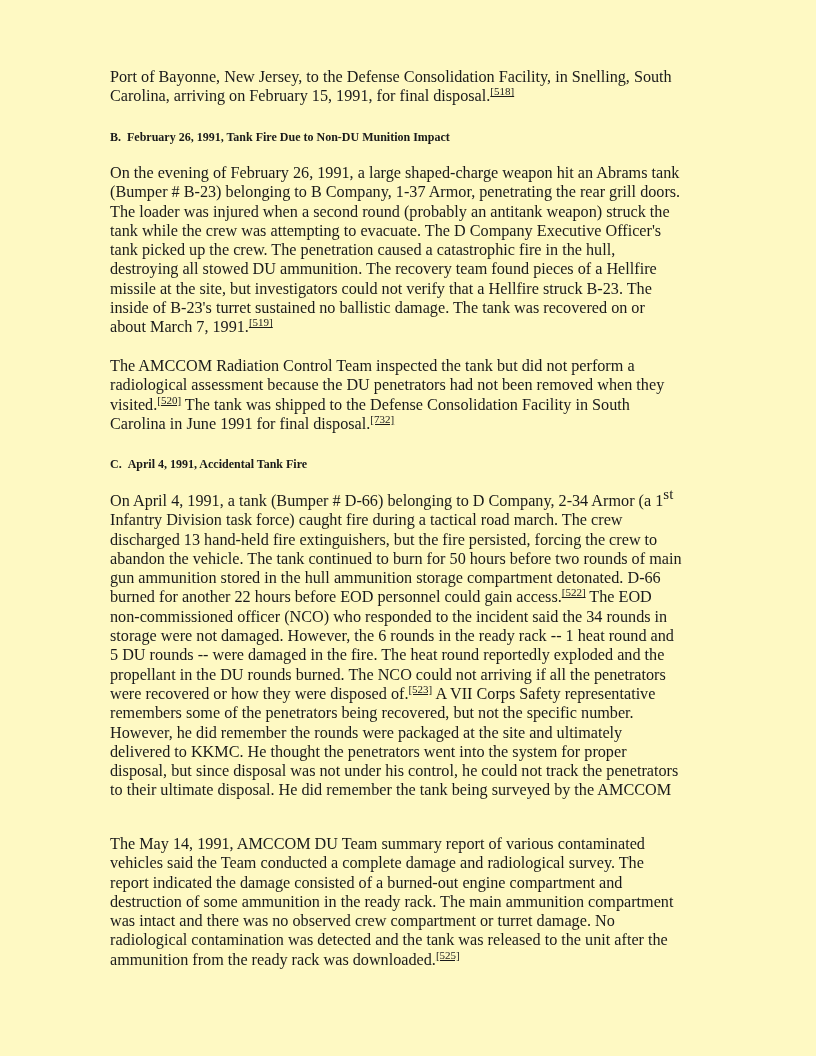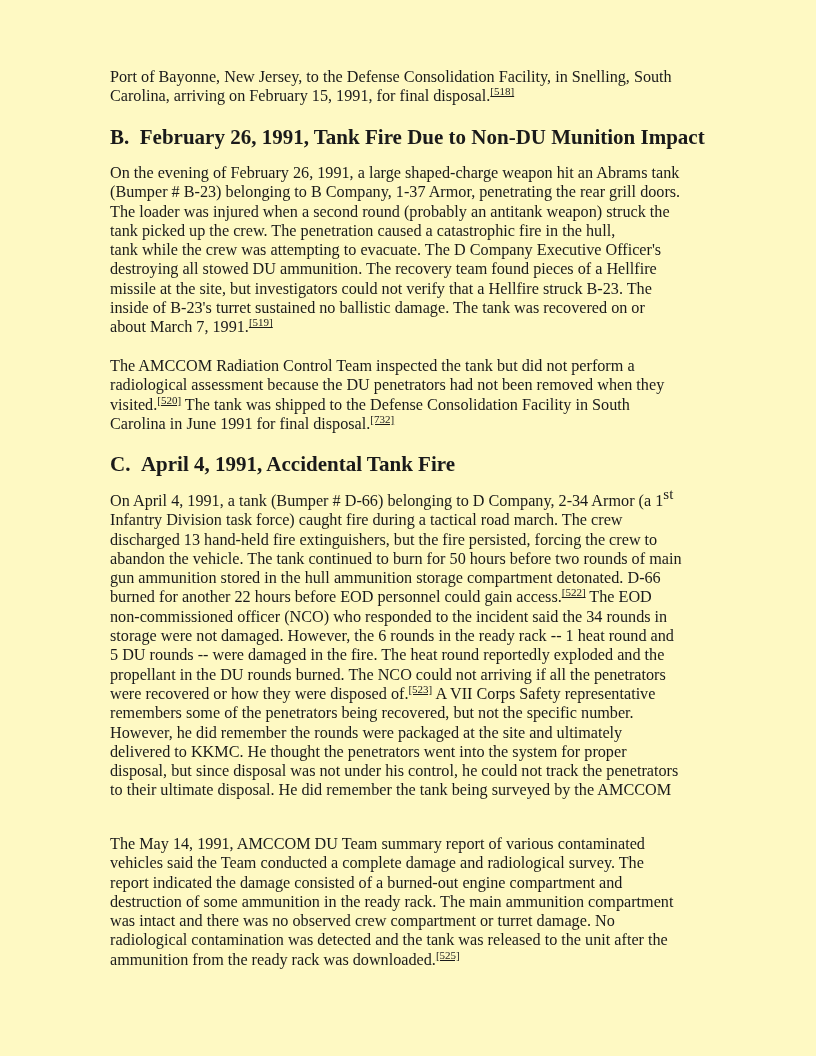--- a/index.html
+++ b/index.html
@@ -3,21 +3,21 @@
   <meta charset="utf-8">
   <style>
     html, body { margin: 0; padding: 0; }
     body {
       width: 816px; height: 1056px; background: #ffffff; position: relative; overflow: hidden;
       font-family: "Liberation Serif", serif; color: #1a1a1a;
     }
     .page { position: absolute; left: 0; top: 0; width: 816px; height: 1056px; background: #fef9c3; }
     .block { position: absolute; left: 110px; width: 610px; }
     .line { display: block; white-space: nowrap; font-size: 16.2px; line-height: 19.3px; height: 19.3px; }
-    .heading { font-weight: bold; font-size: 21px; line-height: 20px; white-space: nowrap; }
+    .heading { font-weight: bold; font-size: 12px; line-height: 20px; white-space: nowrap; }
     .fn { font-size: 11px; vertical-align: 6px; text-decoration: underline; line-height: 0; }
     .sup { font-size: 15px; vertical-align: 7px; line-height: 0; }
   </style>
 </head>
 <body>
 
 <div class="page">
 
   <div class="block" style="top:68px;">
     <span class="line"><span>Port of Bayonne, New Jersey, to the Defense Consolidation Facility, in Snelling, South</span></span>
@@ -25,22 +25,22 @@
   </div>
 
   <div class="block heading" style="top:127px;">
     <span>B.</span>&nbsp;&nbsp;<span>February 26, 1991, Tank Fire Due to Non-DU Munition Impact</span>
   </div>
 
   <div class="block" style="top:164px;">
     <span class="line"><span>On the evening of February 26, 1991, a large shaped-charge weapon hit an Abrams tank</span></span>
     <span class="line"><span>(Bumper # B-23) belonging to B Company, 1-37 Armor, penetrating the rear grill doors.</span></span>
     <span class="line"><span>The loader was injured when a second round (probably an antitank weapon) struck the</span></span>
+    <span class="line"><span>tank while the crew was attempting to evacuate. The D Company Executive Officer's</span></span>
     <span class="line"><span>tank picked up the crew. The penetration caused a catastrophic fire in the hull,</span></span>
-    <span class="line"><span>tank while the crew was attempting to evacuate. The D Company Executive Officer's</span></span>
     <span class="line"><span>destroying all stowed DU ammunition. The recovery team found pieces of a Hellfire</span></span>
     <span class="line"><span>missile at the site, but investigators could not verify that a Hellfire struck B-23. The</span></span>
     <span class="line"><span>inside of B-23's turret sustained no ballistic damage. The tank was recovered on or</span></span>
     <span class="line"><span>about March 7, 1991.</span><span class="fn">[519]</span></span>
   </div>
 
   <div class="block" style="top:357px;">
     <span class="line"><span>The AMCCOM Radiation Control Team inspected the tank but did not perform a</span></span>
     <span class="line"><span>radiological assessment because the DU penetrators had not been removed when they</span></span>
     <span class="line"><span>visited.</span><span class="fn">[520]</span><span> The tank was shipped to the Defense Consolidation Facility in South</span></span>

